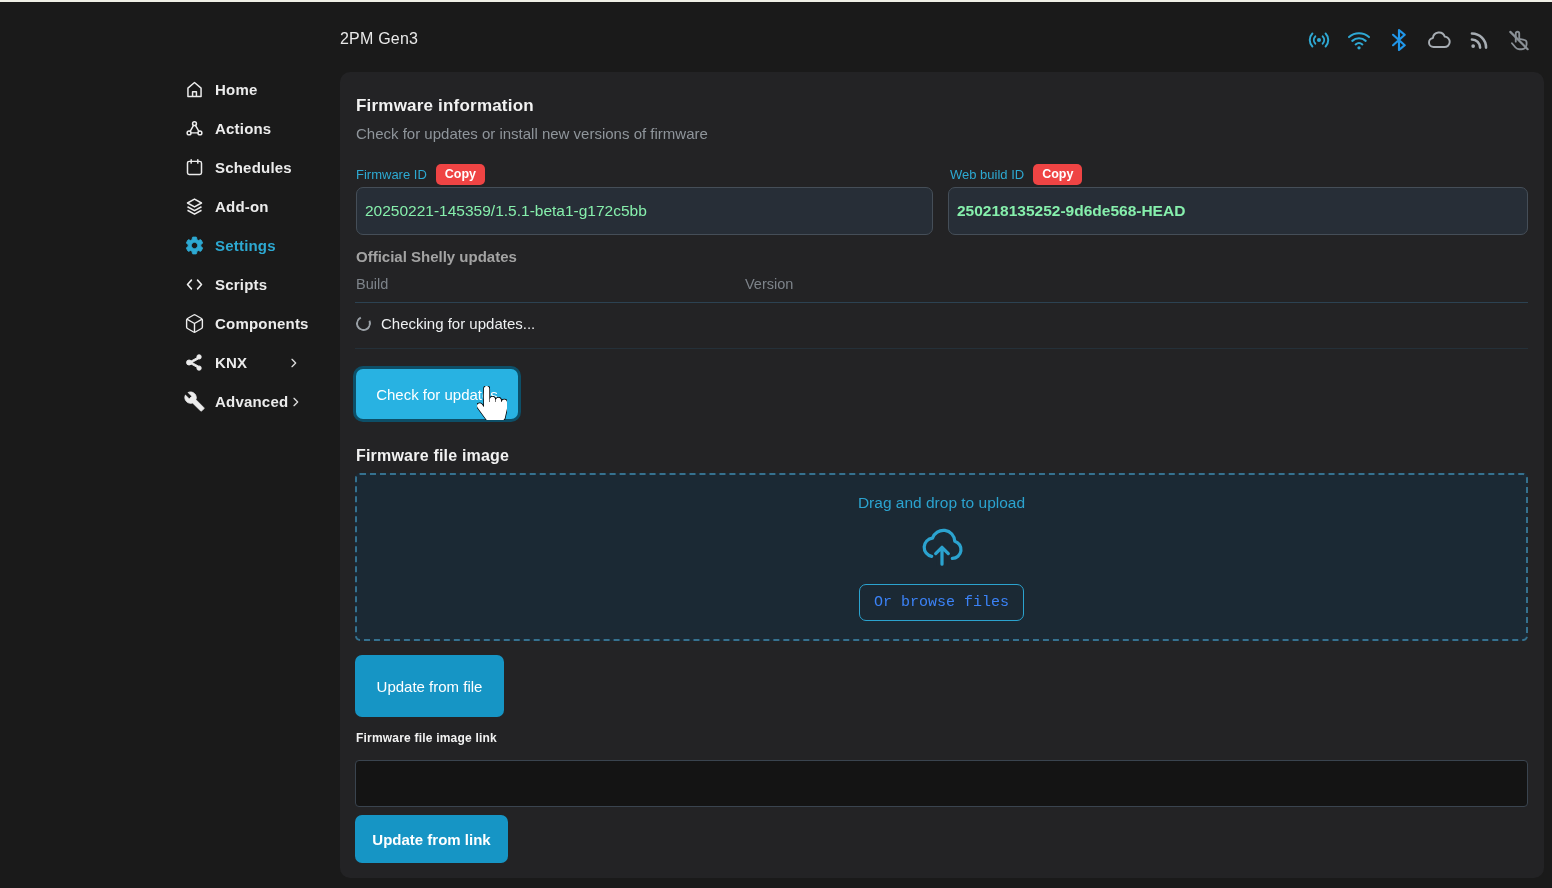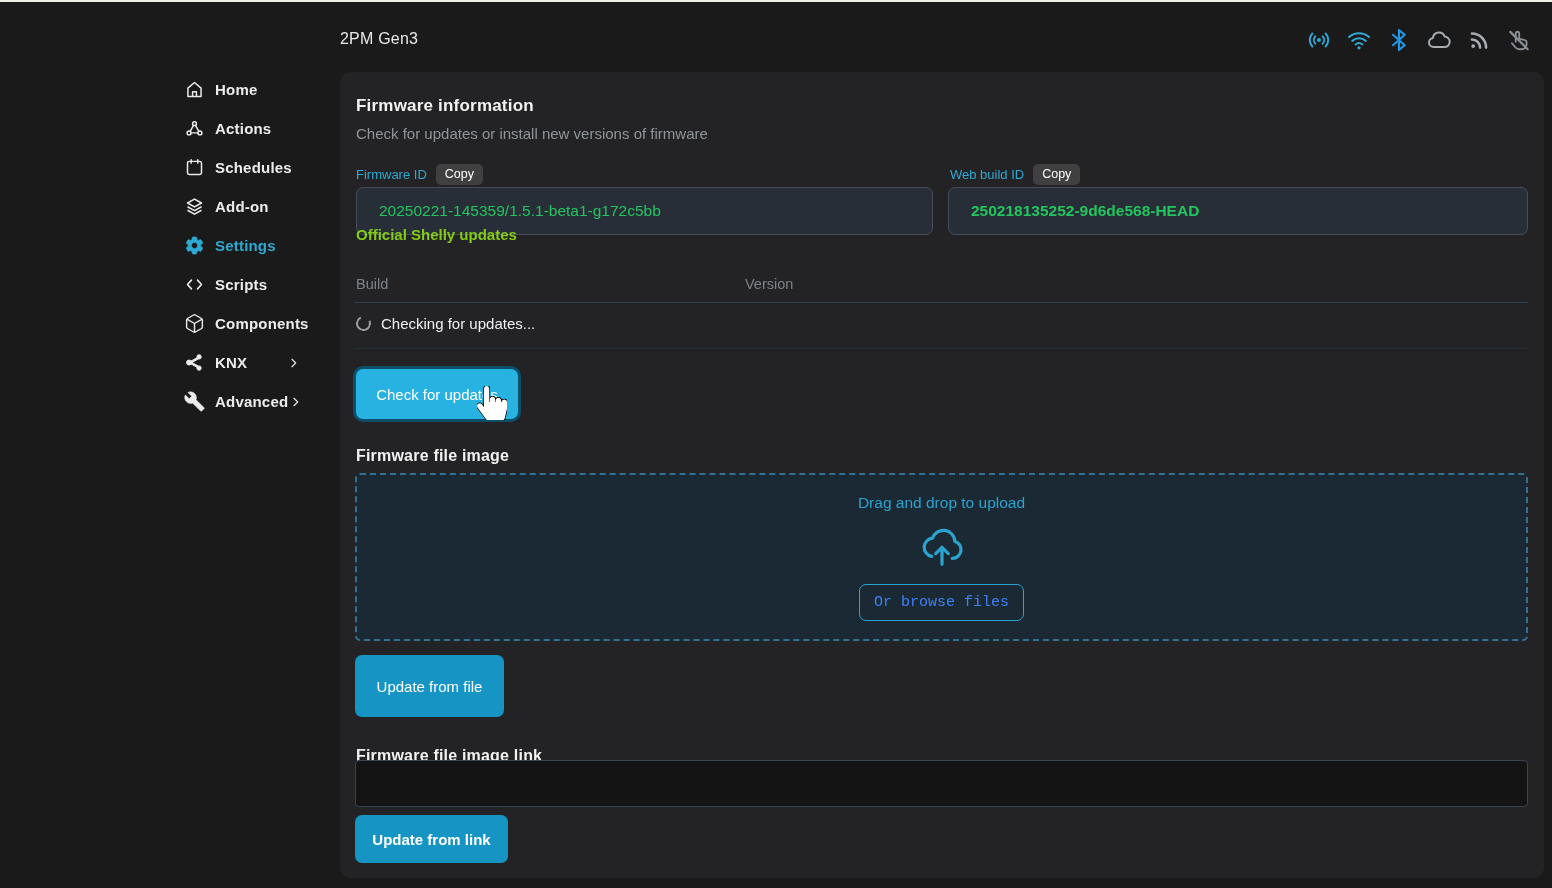--- a/index.html
+++ b/index.html
@@ -25,24 +25,24 @@
   .nav-item .chev { margin-left:auto; width:16px; height:16px; }
   .nav-item .chev svg { width:16px; height:16px; stroke:#dcdcdc; }
 
   
   .card { position:absolute; left:340px; top:72px; width:1204px; height:806px; background:#232325; border-radius:10px; }
   .section-title { position:absolute; left:16px; color:#f2f2f2; font-size:17px; font-weight:700; letter-spacing:.2px; }
   .subtitle { position:absolute; left:16px; top:53px; color:#8f959b; font-size:15px; }
 
   .field-label-row { position:absolute; display:flex; align-items:center; gap:9px; }
   .field-label { color:#2da9d2; font-size:13px; }
-  .copy-btn { background:#404040; color:#fff; font-size:12.5px; padding:3px 9px 4px; border-radius:5px; border:none; cursor:pointer; font-family:inherit; }
-  .id-input { position:absolute; height:48px; background:#272e37; border:1px solid #454e58; border-radius:7px; color:#22c55e; font-size:15.5px; padding-left:22px; font-family:inherit; }
-
-  .updates-title { position:absolute; left:16px; top:154px; color:#84cc16; font-size:15px; font-weight:600; }
+  .copy-btn { background:#ef4444; color:#fff; font-size:12.5px; padding:3px 9px 4px; border-radius:5px; border:none; cursor:pointer; font-family:inherit;font-weight:bold; }
+  .id-input { position:absolute; height:48px; background:#272e37; border:1px solid #454e58; border-radius:7px; color:#86efac; font-size:15.5px; padding-left:8px; font-family:inherit; }
+
+  .updates-title { position:absolute; left:16px; top:176px; color:#a3a3a3; font-size:15px; font-weight:600; }
   .th { position:absolute; top:204px; color:#7d838a; font-size:14.5px; }
   .divider { position:absolute; left:15px; width:1173px; height:0; border-top:1px solid #2c4252; }
   .divider.soft { border-top-color:#243039; }
   .checking-row { position:absolute; left:16px; top:243px; display:flex; align-items:center; gap:10px; color:#eef0f2; font-size:15px; }
   .spinner { width:15px; height:15px; border:2px solid #9aa0a6; border-top-color:transparent; border-radius:50%; display:inline-block; transform:rotate(20deg); }
 
   .btn { border:none; border-radius:7px; color:#fff; font-size:15px; font-family:inherit; cursor:pointer; }
   .btn-check { position:absolute; left:16px; top:297px; width:162px; height:50px; background:#28b2e2; box-shadow:0 0 0 3px #0d4f68; }
   .btn-deep { background:#1695c5; }
   .btn-file { position:absolute; left:15px; top:583px; width:149px; height:62px; }
@@ -240,21 +240,21 @@
         <svg viewBox="0 0 24 22" fill="none" stroke="#2ba3cf" stroke-width="1.7" stroke-linecap="round" stroke-linejoin="round">
           <path d="M17.4 17.5a4.6 4.6 0 0 0 1.3-9A6 6 0 0 0 7 6.9a4.8 4.8 0 0 0-.4 9.5"></path>
           <path d="M12 20.5V12" stroke="#1b2934" stroke-width="6"></path>
           <path d="M12 20.5V12.2M8.7 15 12 11.7 15.3 15" stroke="#2ba3cf"></path>
         </svg>
       </div>
       <button class="browse-btn">Or browse files</button>
     </div>
     <button class="btn btn-deep btn-file">Update from file</button>
 
-    <div class="section-title" style="top:659px; font-size:16px;margin-top:16px;">Firmware file image link</div>
+    <div class="section-title" style="top:659px; font-size:12px;">Firmware file image link</div>
     <input class="link-input" value="" style="">
     <button class="btn btn-deep btn-link">Update from link</button>
   </div>
 
   <div class="cursor">
     <svg viewBox="0 0 448 512">
       <path fill="#ffffff" stroke="#000000" stroke-width="22" style="paint-order:stroke" d="M448 240v96c0 3.084-.356 6.159-1.063 9.162l-32 136C410.686 499.23 394.562 512 376 512H168a40.004 40.004 0 0 1-32.35-16.473l-127.997-176c-12.993-17.866-9.043-42.883 8.822-55.876 17.867-12.994 42.884-9.043 55.877 8.823L104 315.992V40c0-22.091 17.909-40 40-40s40 17.909 40 40v200h8v-40c0-22.091 17.909-40 40-40s40 17.909 40 40v40h8v-24c0-22.091 17.909-40 40-40s40 17.909 40 40v24h8c0-22.091 17.909-40 40-40s40 17.909 40 40z"></path>
     </svg>
   </div>
 </div>

